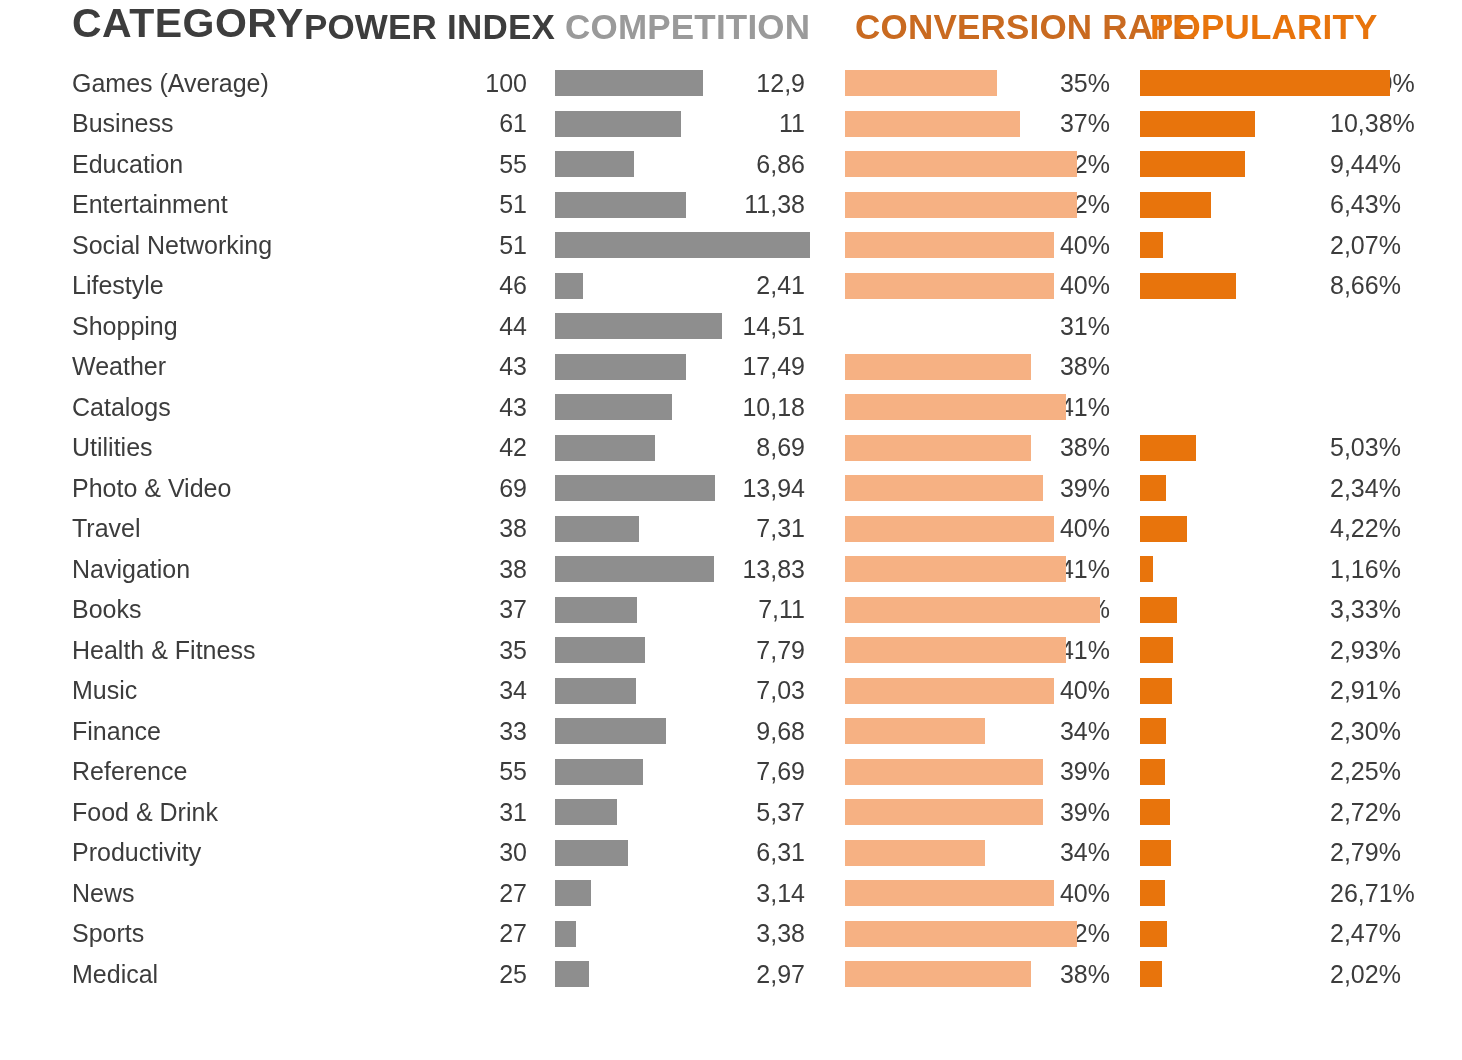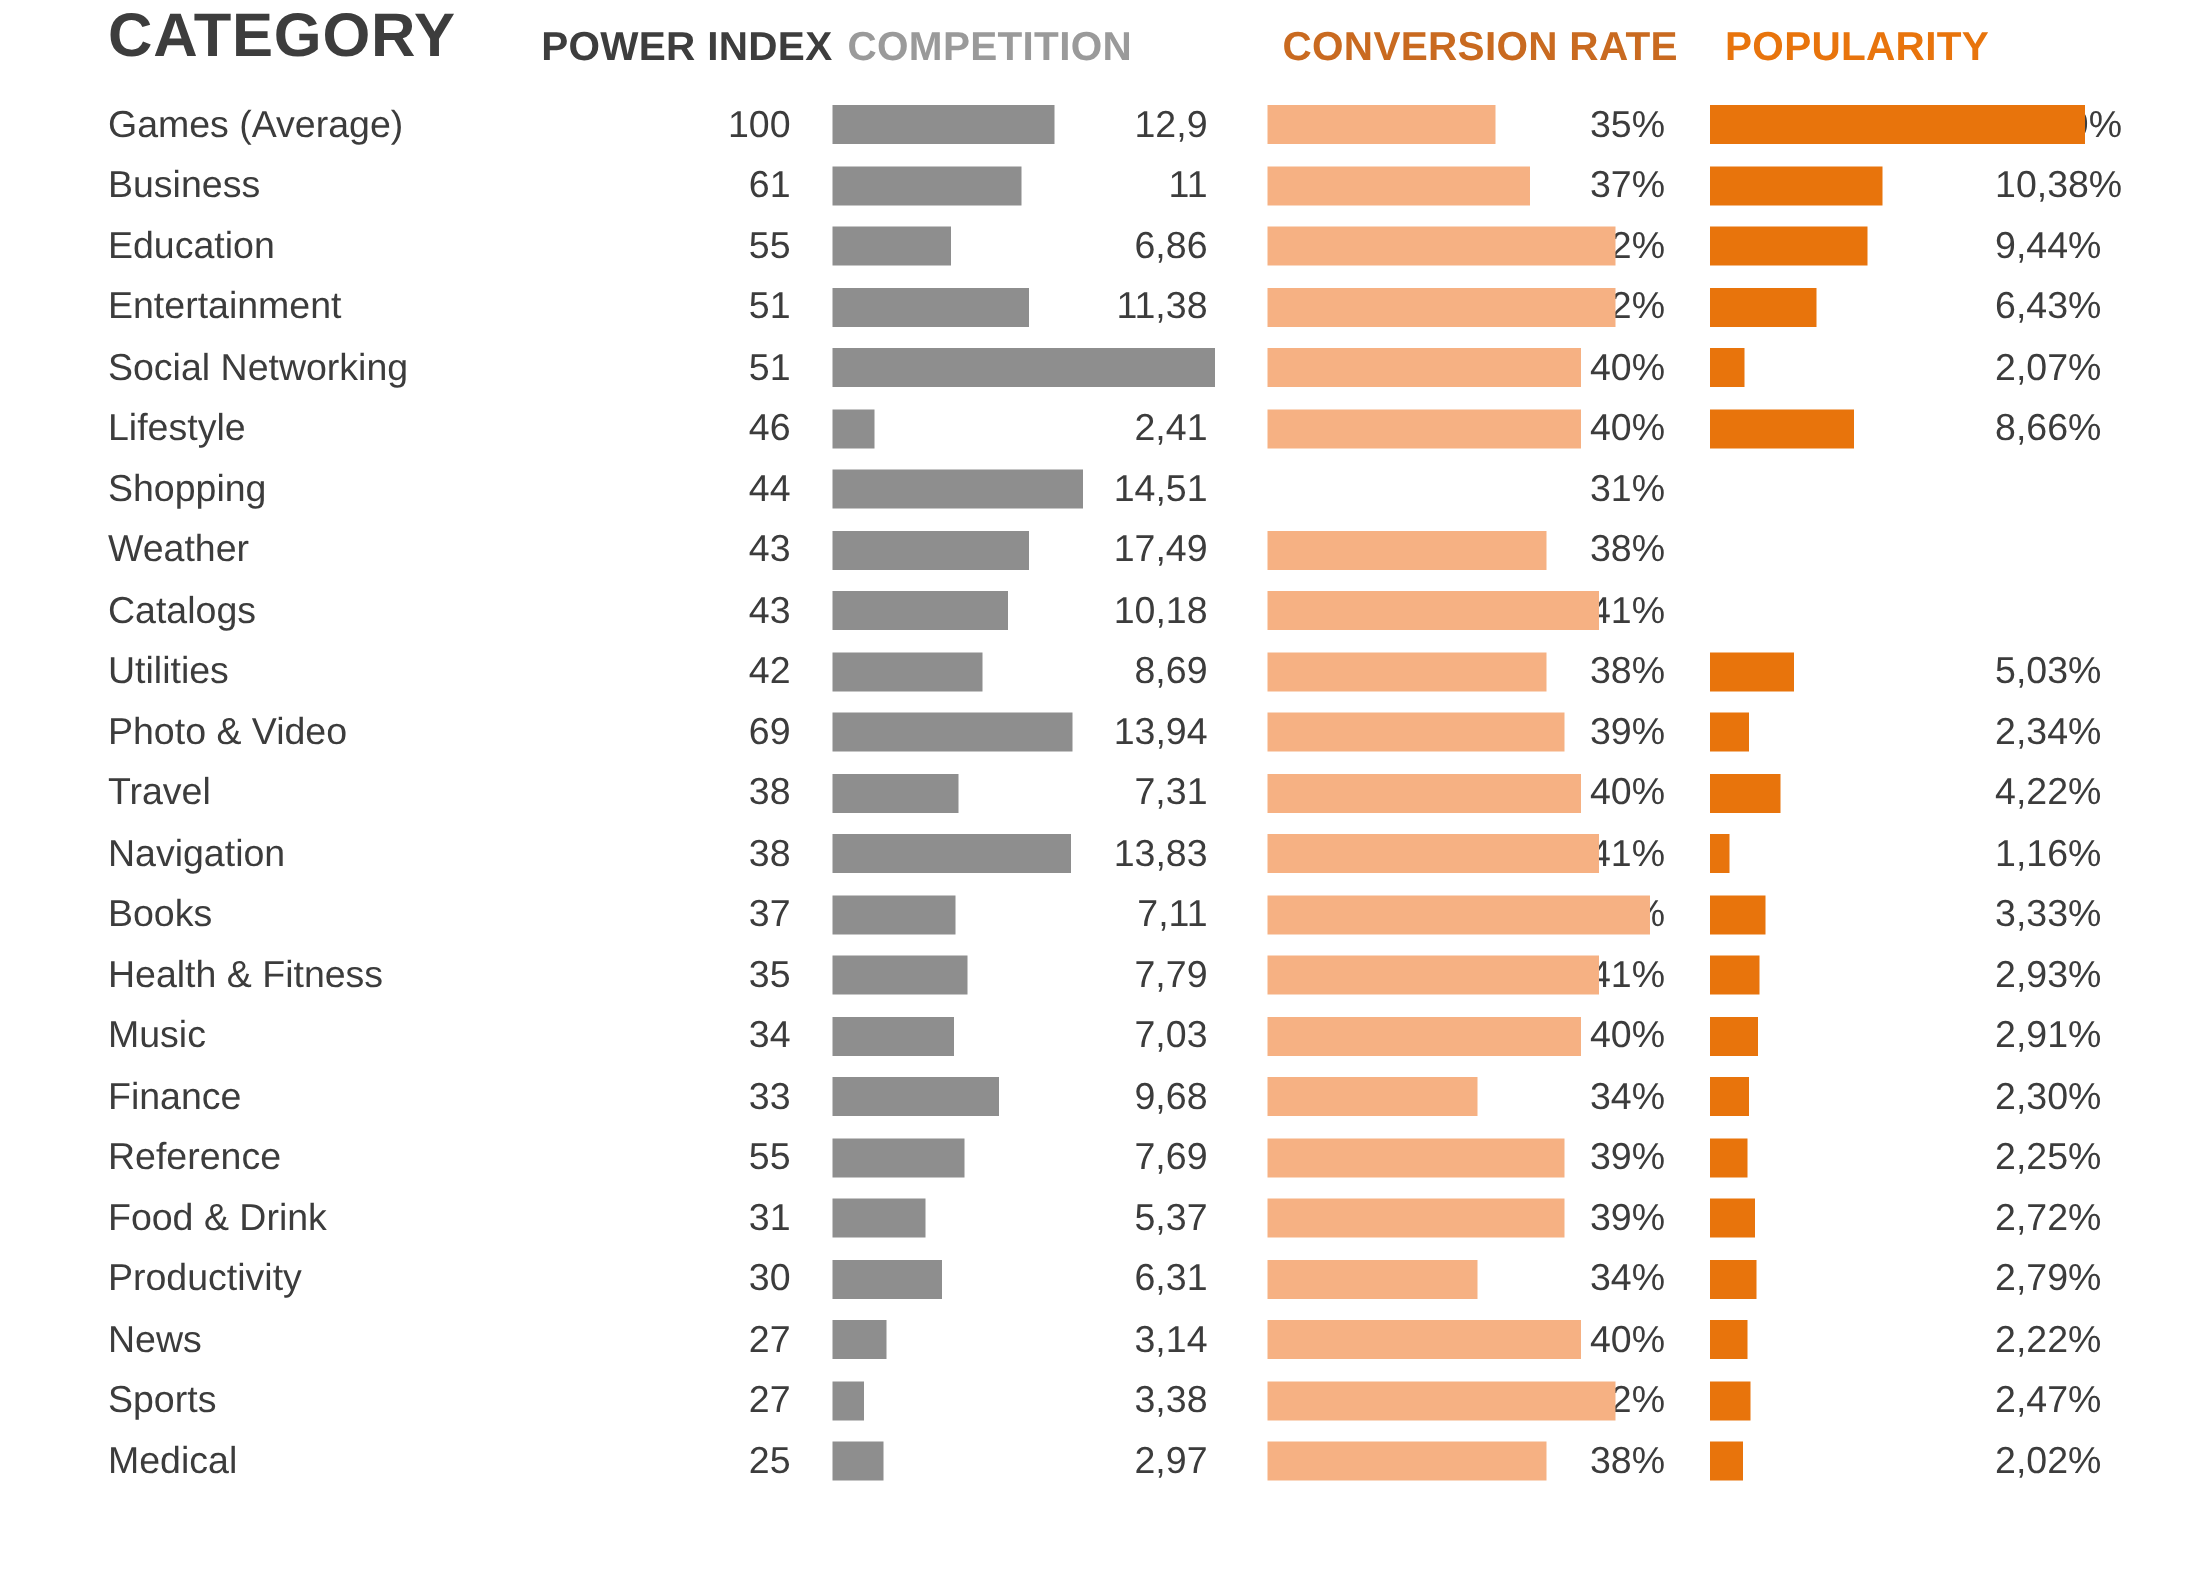--- a/index.html
+++ b/index.html
@@ -30,21 +30,21 @@
   col.c-category { width: 270px; }
   col.c-power    { width: 285px; }
   col.c-compbar  { width: 160px; }
   col.c-compval  { width: 130px; }
   col.c-convbar  { width: 200px; }
   col.c-convval  { width: 95px; }
   col.c-popbar   { width: 190px; }
   col.c-popval   { width: 132px; }
 
   thead th {
-    font-size: 27px;
+    font-size: 35px;
     font-weight: bold;
     letter-spacing: 0.2px;
     padding: 0 0 16px 0;
     vertical-align: bottom;
     text-align: left;
     white-space: nowrap;
   }
   th.h-category {
     font-size: 41px;
     color: #3d3d3d;
@@ -451,21 +451,21 @@
             <span class="bar comp" style="width: 36.0838px;"></span>
           </td>
           <td class="value comp">3,14</td>
           <td class="barcell">
             <span class="bar conv" style="width: 209.118px;"></span>
           </td>
           <td class="value conv">40%</td>
           <td class="barcell">
             <span class="bar pop" style="width: 24.6776px;"></span>
           </td>
-          <td class="value pop">2,22%</td>
+          <td class="value pop">26,71%</td>
         </tr>
         <tr>
           <td class="category">Sports</td>
           <td class="power">27</td>
           <td class="barcell">
             <span class="bar comp" style="width: 20.5701px;"></span>
           </td>
           <td class="value comp">3,38</td>
           <td class="barcell">
             <span class="bar conv" style="width: 232.059px;"></span>

